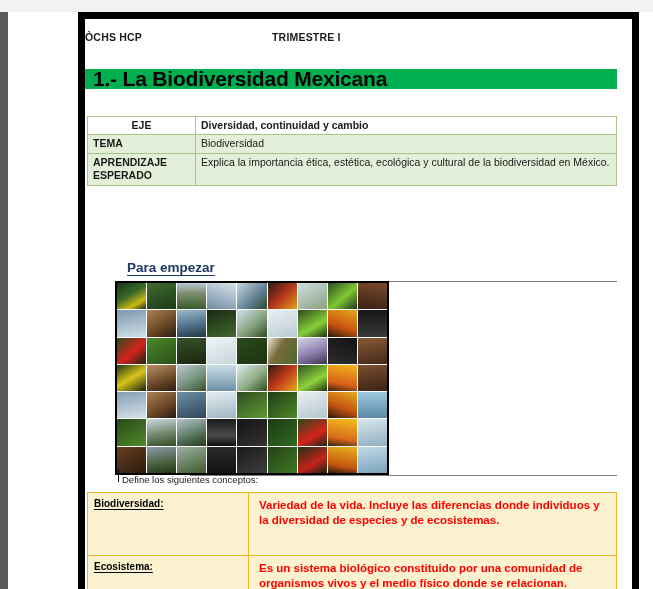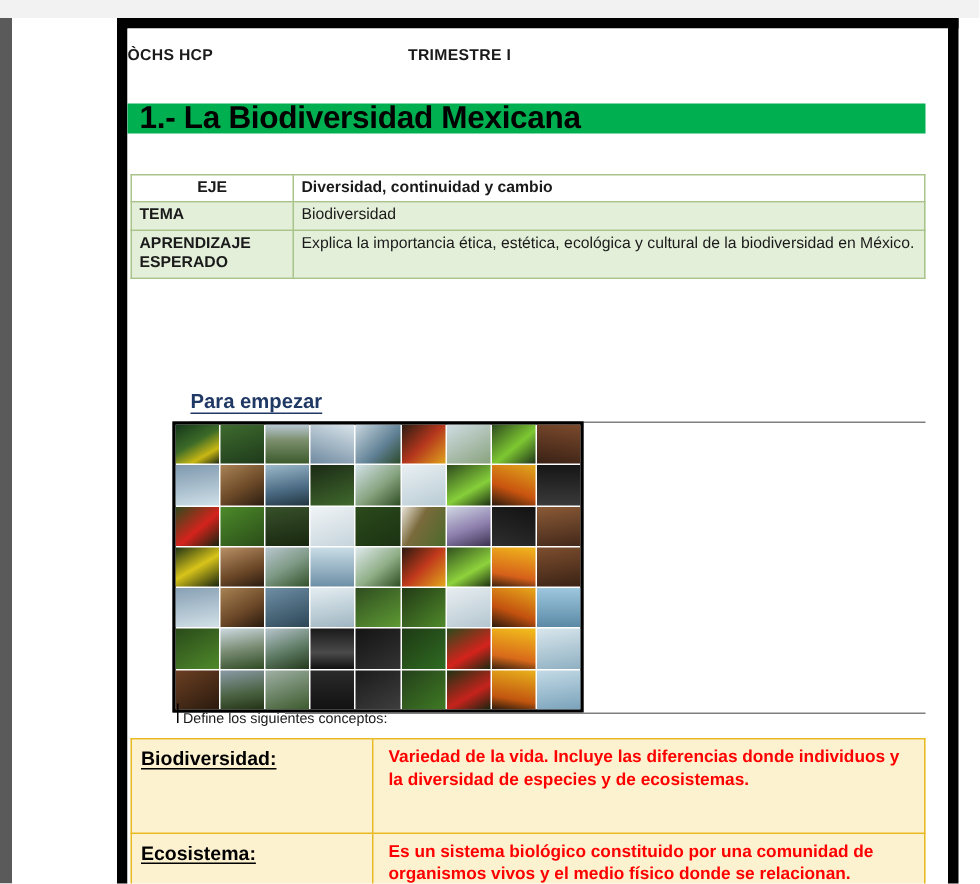--- a/index.html
+++ b/index.html
@@ -213,21 +213,21 @@
     table-layout: fixed;
   }
   #def-table td {
     border: 1px solid #e8b923;
     background: #fdf2cf;
     vertical-align: top;
     padding: 5px 6px;
   }
   #def-table td.term {
     width: 148px;
-    font-size: 13px;
+    font-size: 10px;
     font-weight: bold;
     color: #000000;
   }
   #def-table td.term span.u {
     text-decoration: underline;
     text-underline-offset: 2px;
   }
   #def-table td.answer {
     font-size: 11.5px;
     font-weight: bold;

